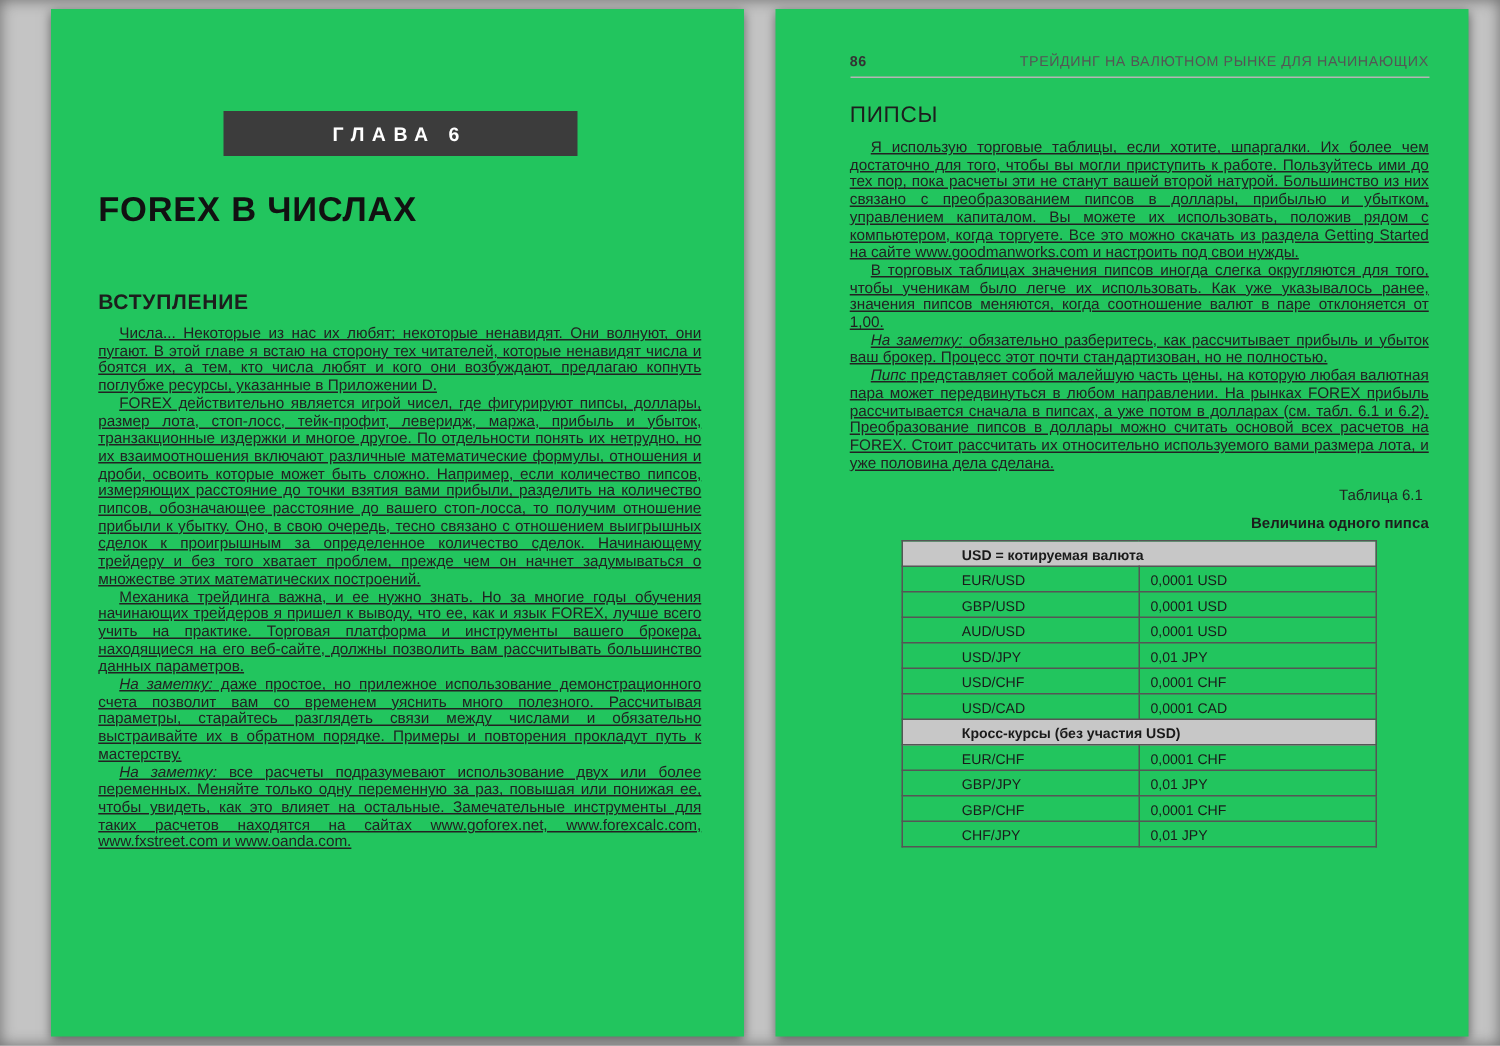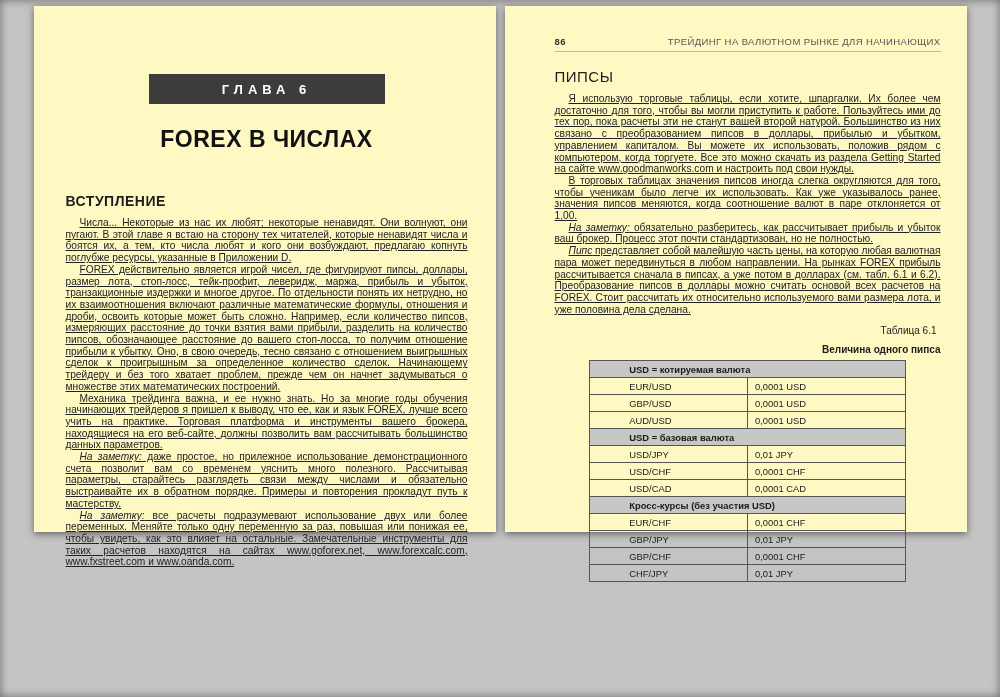--- a/index.html
+++ b/index.html
@@ -10,42 +10,42 @@
     overflow:hidden;
   }
   .frame{
     width:1000px;height:697px;
     box-shadow:inset 0 0 10px rgba(0,0,0,.45);
     box-sizing:border-box;
     display:flex;justify-content:center;align-items:flex-start;
     gap:9px;padding-top:6px;
   }
   .page{
-    width:462px;height:526px;
-    background:#fef9c3;
+    width:462px;height:685px;
+    background:#22c55e;
     box-shadow:0 2px 7px rgba(0,0,0,.5);
     box-sizing:border-box;
     position:relative;
     color:#1d1d1d;
+    margin-left:12px;
   }
   .page-left{padding:38px 28px 0 32px;}
   .page-right{padding:30px 26px 0 50px;}
 
   
   .chapter-badge{
     width:236px;height:30px;
     margin:30px auto 0 auto;
     background:#3c3c3c;
     color:#ffffff;
     display:flex;align-items:center;justify-content:center;
     font-size:13px;font-weight:bold;letter-spacing:5px;
   }
   .book-title{
     margin-top:22px;
-    text-align:center;
     font-size:23px;font-weight:bold;
     letter-spacing:.5px;
     color:#111;
   }
   .intro-heading{
     margin-top:40px;margin-bottom:8px;
     font-size:14px;font-weight:bold;
     letter-spacing:.5px;
   }
   .body-text p{
@@ -147,23 +147,20 @@
           </tr>
           <tr>
             <td>GBP/USD</td>
             <td>0,0001 USD</td>
           </tr>
           <tr>
             <td>AUD/USD</td>
             <td>0,0001 USD</td>
           </tr>
           <tr>
-            <td colspan="2" class="section-cell">USD = базовая валюта</td>
-          </tr>
-          <tr>
             <td>USD/JPY</td>
             <td>0,01 JPY</td>
           </tr>
           <tr>
             <td>USD/CHF</td>
             <td>0,0001 CHF</td>
           </tr>
           <tr>
             <td>USD/CAD</td>
             <td>0,0001 CAD</td>

